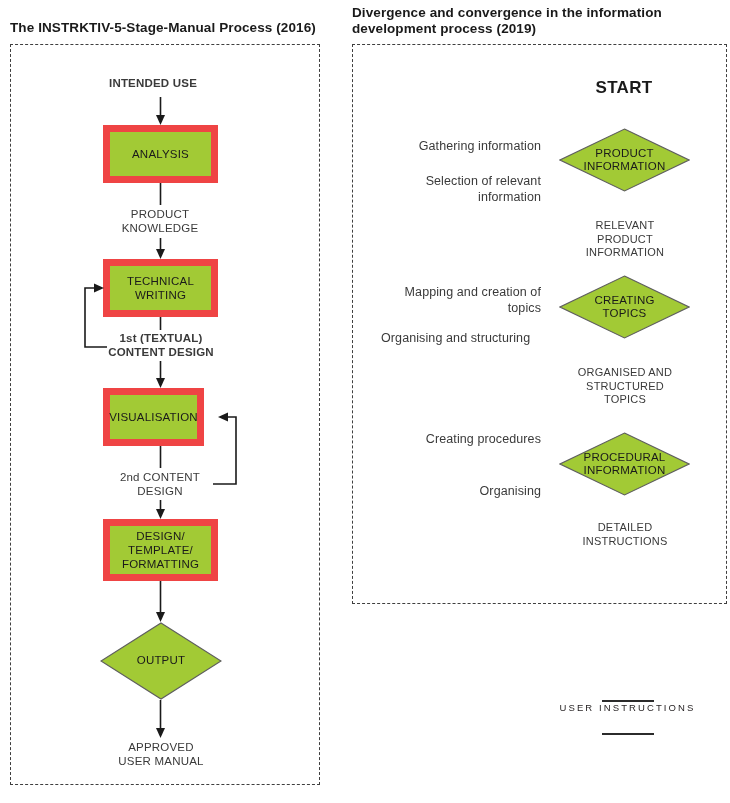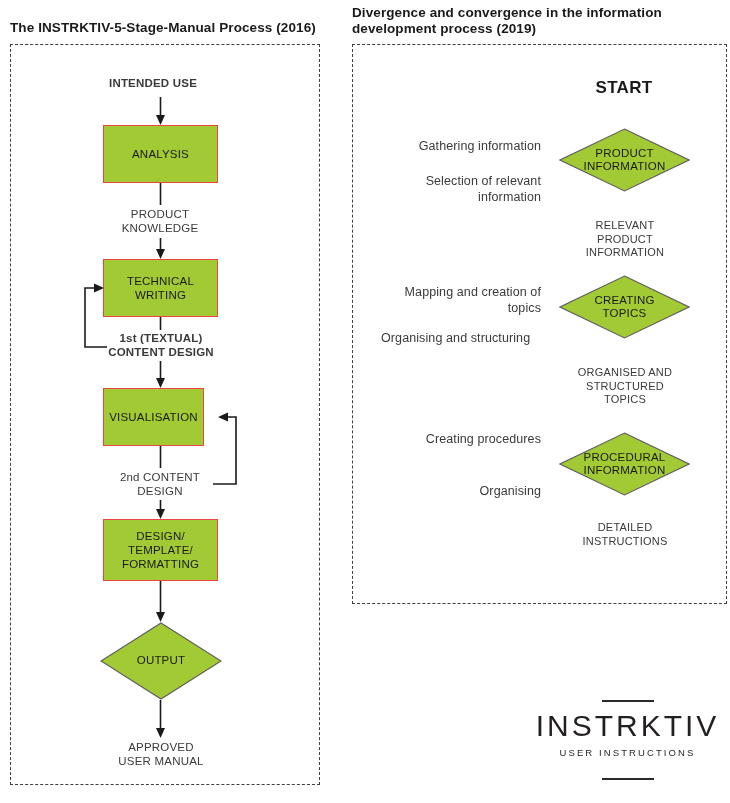--- a/index.html
+++ b/index.html
@@ -29,21 +29,21 @@
   
   .dashed-frame {
     border: 1.4px dashed #3f3f3f;
     box-sizing: border-box;
     background: transparent;
   }
 
   
   .flow-box {
     background: #a2ca35;
-    border: 1px solid #ef4444;
+    border: 7px solid #ef4444;
     box-sizing: border-box;
     display: flex;
     align-items: center;
     justify-content: center;
     text-align: center;
     font-size: 11.5px;
     line-height: 14px;
     color: #1a1a1a;
     letter-spacing: 0.2px;
   }
@@ -258,16 +258,15 @@
   </svg>
   <div class="diamond-label">PROCEDURAL
 INFORMATION</div>
 </div>
 
 <div class="abs stage-caption" style="left:560px; top:521px; width:130px;">DETAILED
 INSTRUCTIONS</div>
 
 <div class="abs logo-block" style="left:535px; top:700px; width:185px;">
   <div class="logo-rule"></div>
-  <div class="logo-word">INSTRKTIV</div>
   <div class="logo-sub">USER INSTRUCTIONS</div>
   <div class="logo-rule"></div>
 </div>
 
 </body></html>

